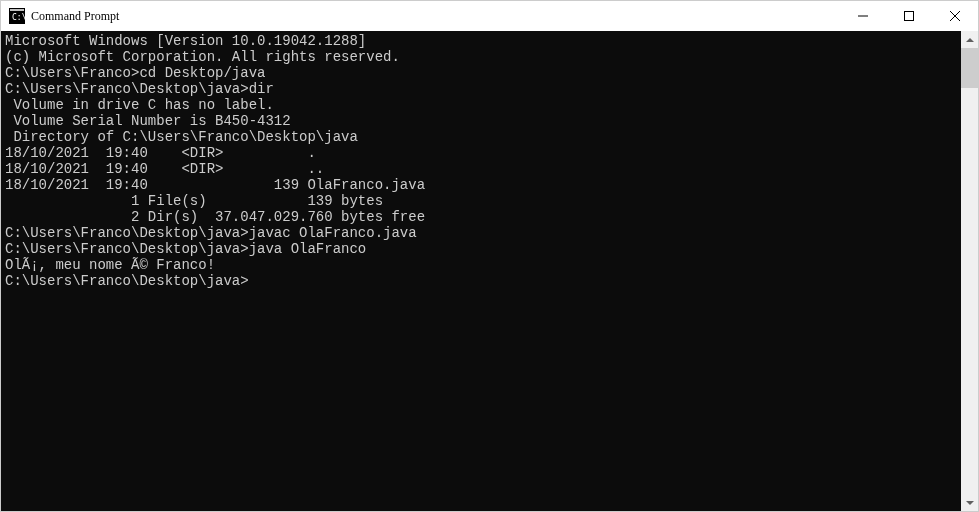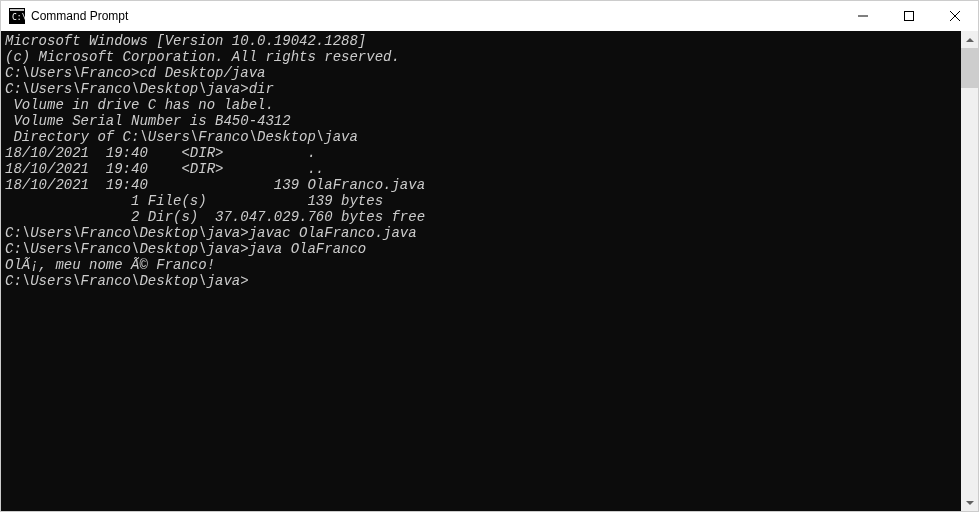--- a/index.html
+++ b/index.html
@@ -31,41 +31,41 @@
       height: 16px;
       margin-right: 6px;
       display: inline-flex;
       align-items: center;
       justify-content: center;
     }
     .titlebar-title {
       font-size: 12px;
       color: #000000;
       flex: 1;
+      font-family: Liberation Serif, serif;
     }
     .titlebar-controls {
       display: flex;
       height: 100%;
     }
     .titlebar-btn {
       width: 46px;
       height: 30px;
       display: flex;
       align-items: center;
       justify-content: center;
       color: #000000;
       font-size: 10px;
       cursor: pointer;
     }
     .terminal-area {
       flex: 1;
       display: flex;
       background: #000000;
       overflow: hidden;
-      font-style: italic;
     }
     .terminal-content {
       flex: 1;
       background: #0c0c0c;
       color: #cccccc;
       font-family: Consolas, "Courier New", monospace;
       font-size: 14px;
       line-height: 16px;
       white-space: pre;
       padding: 2px 4px;

